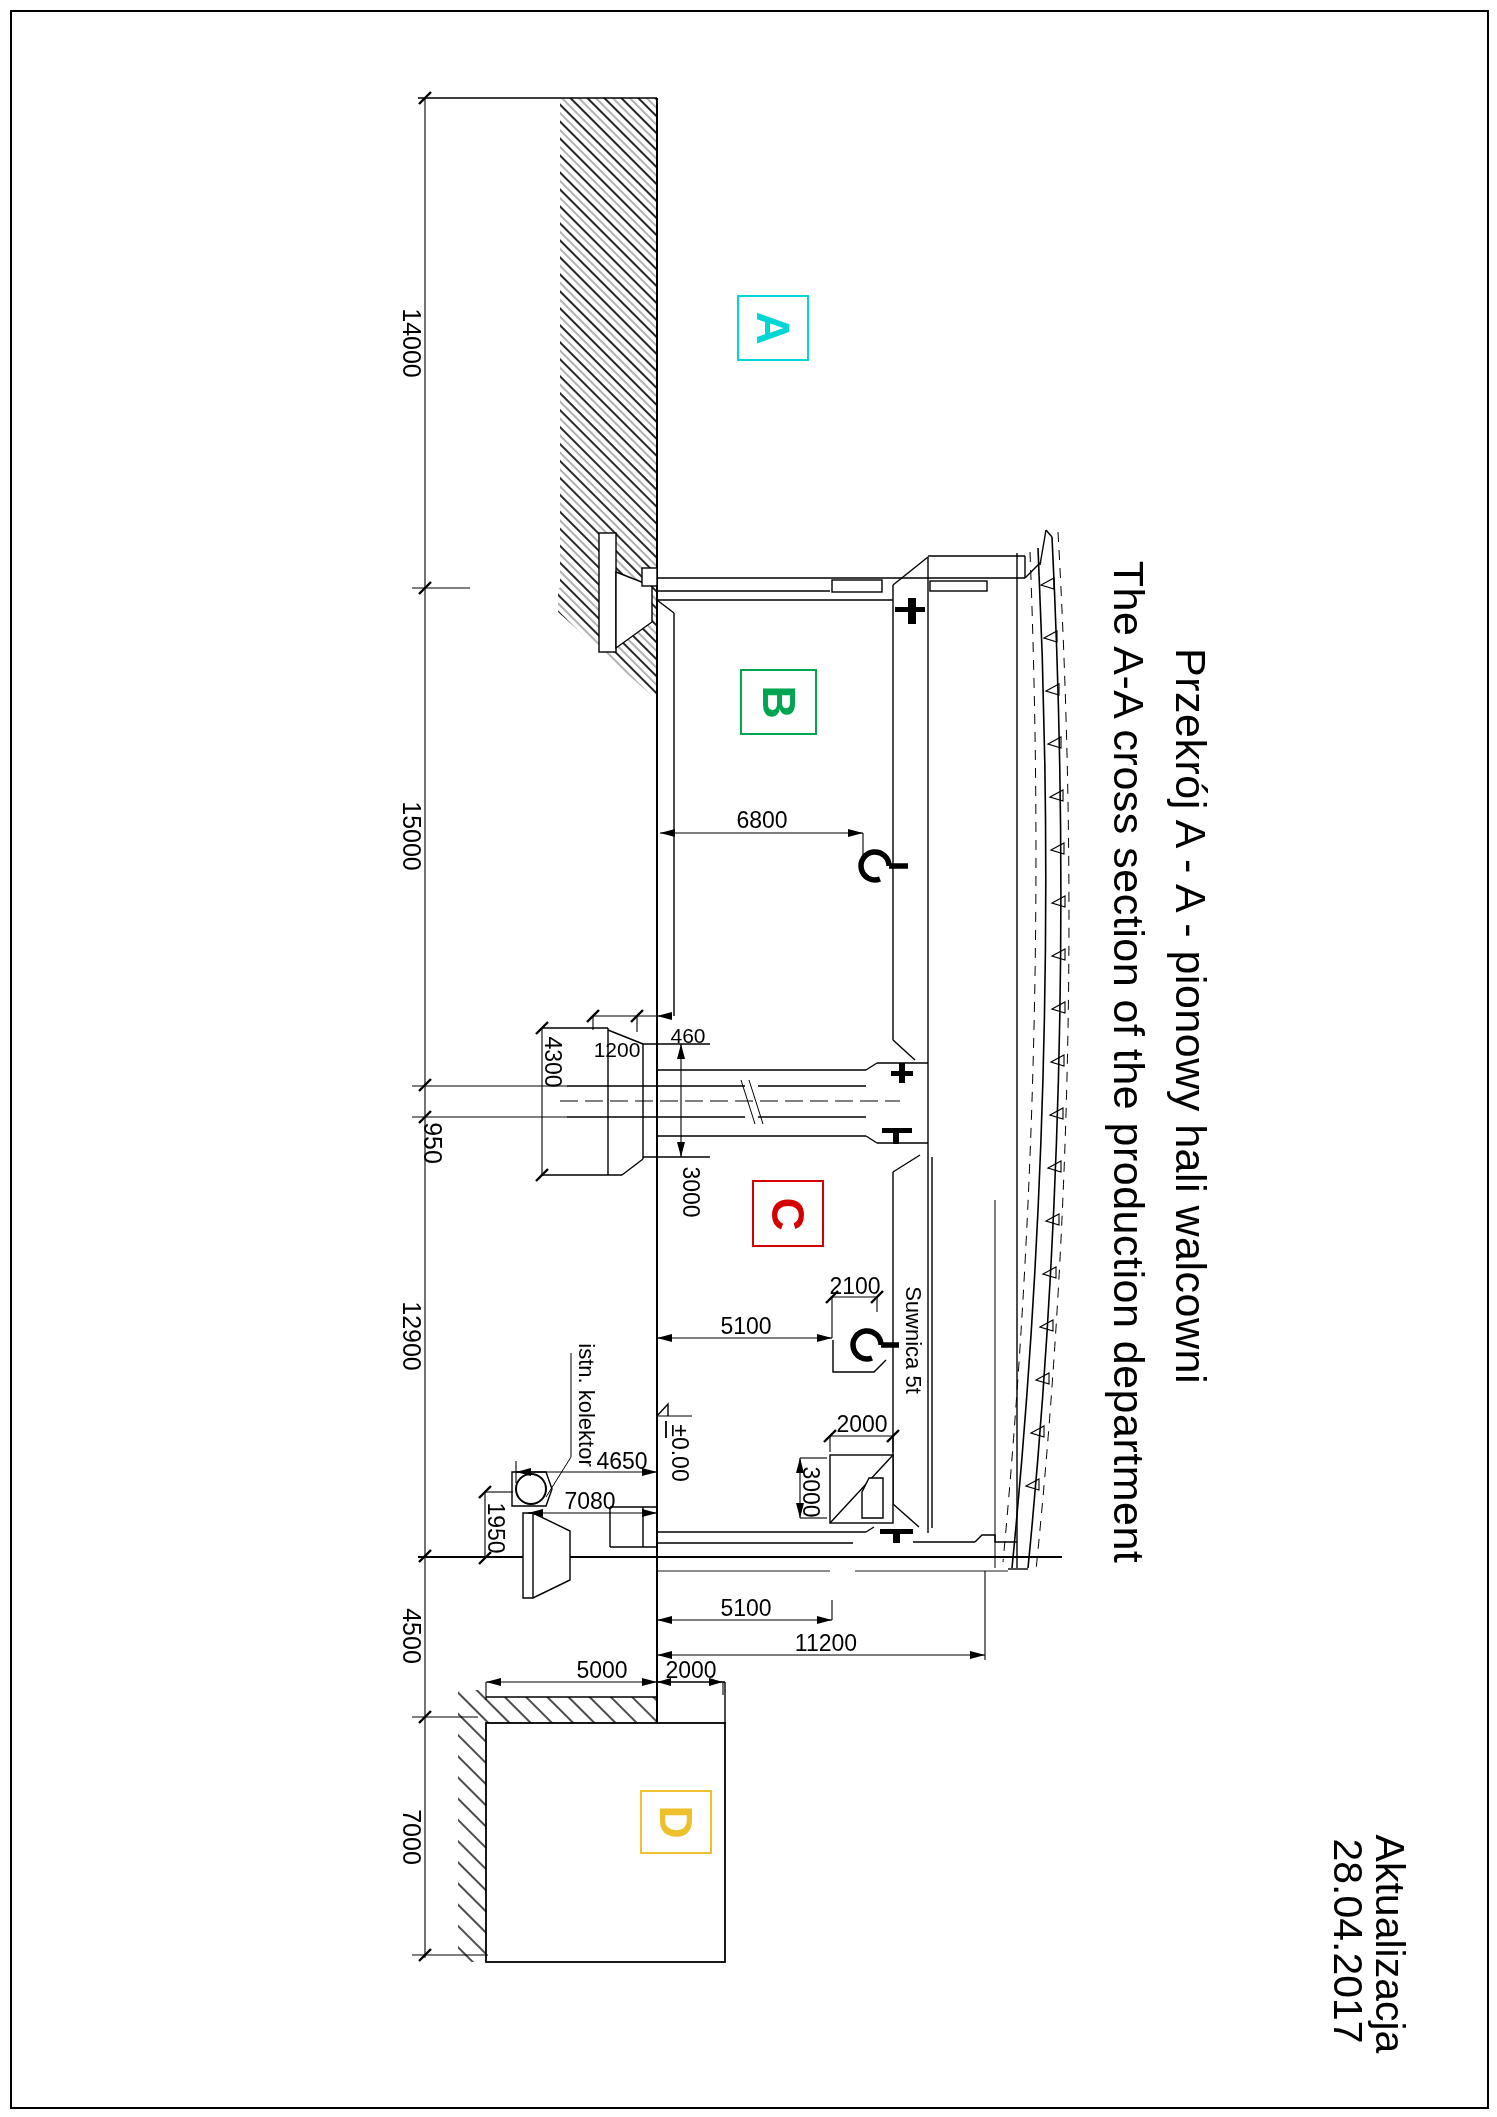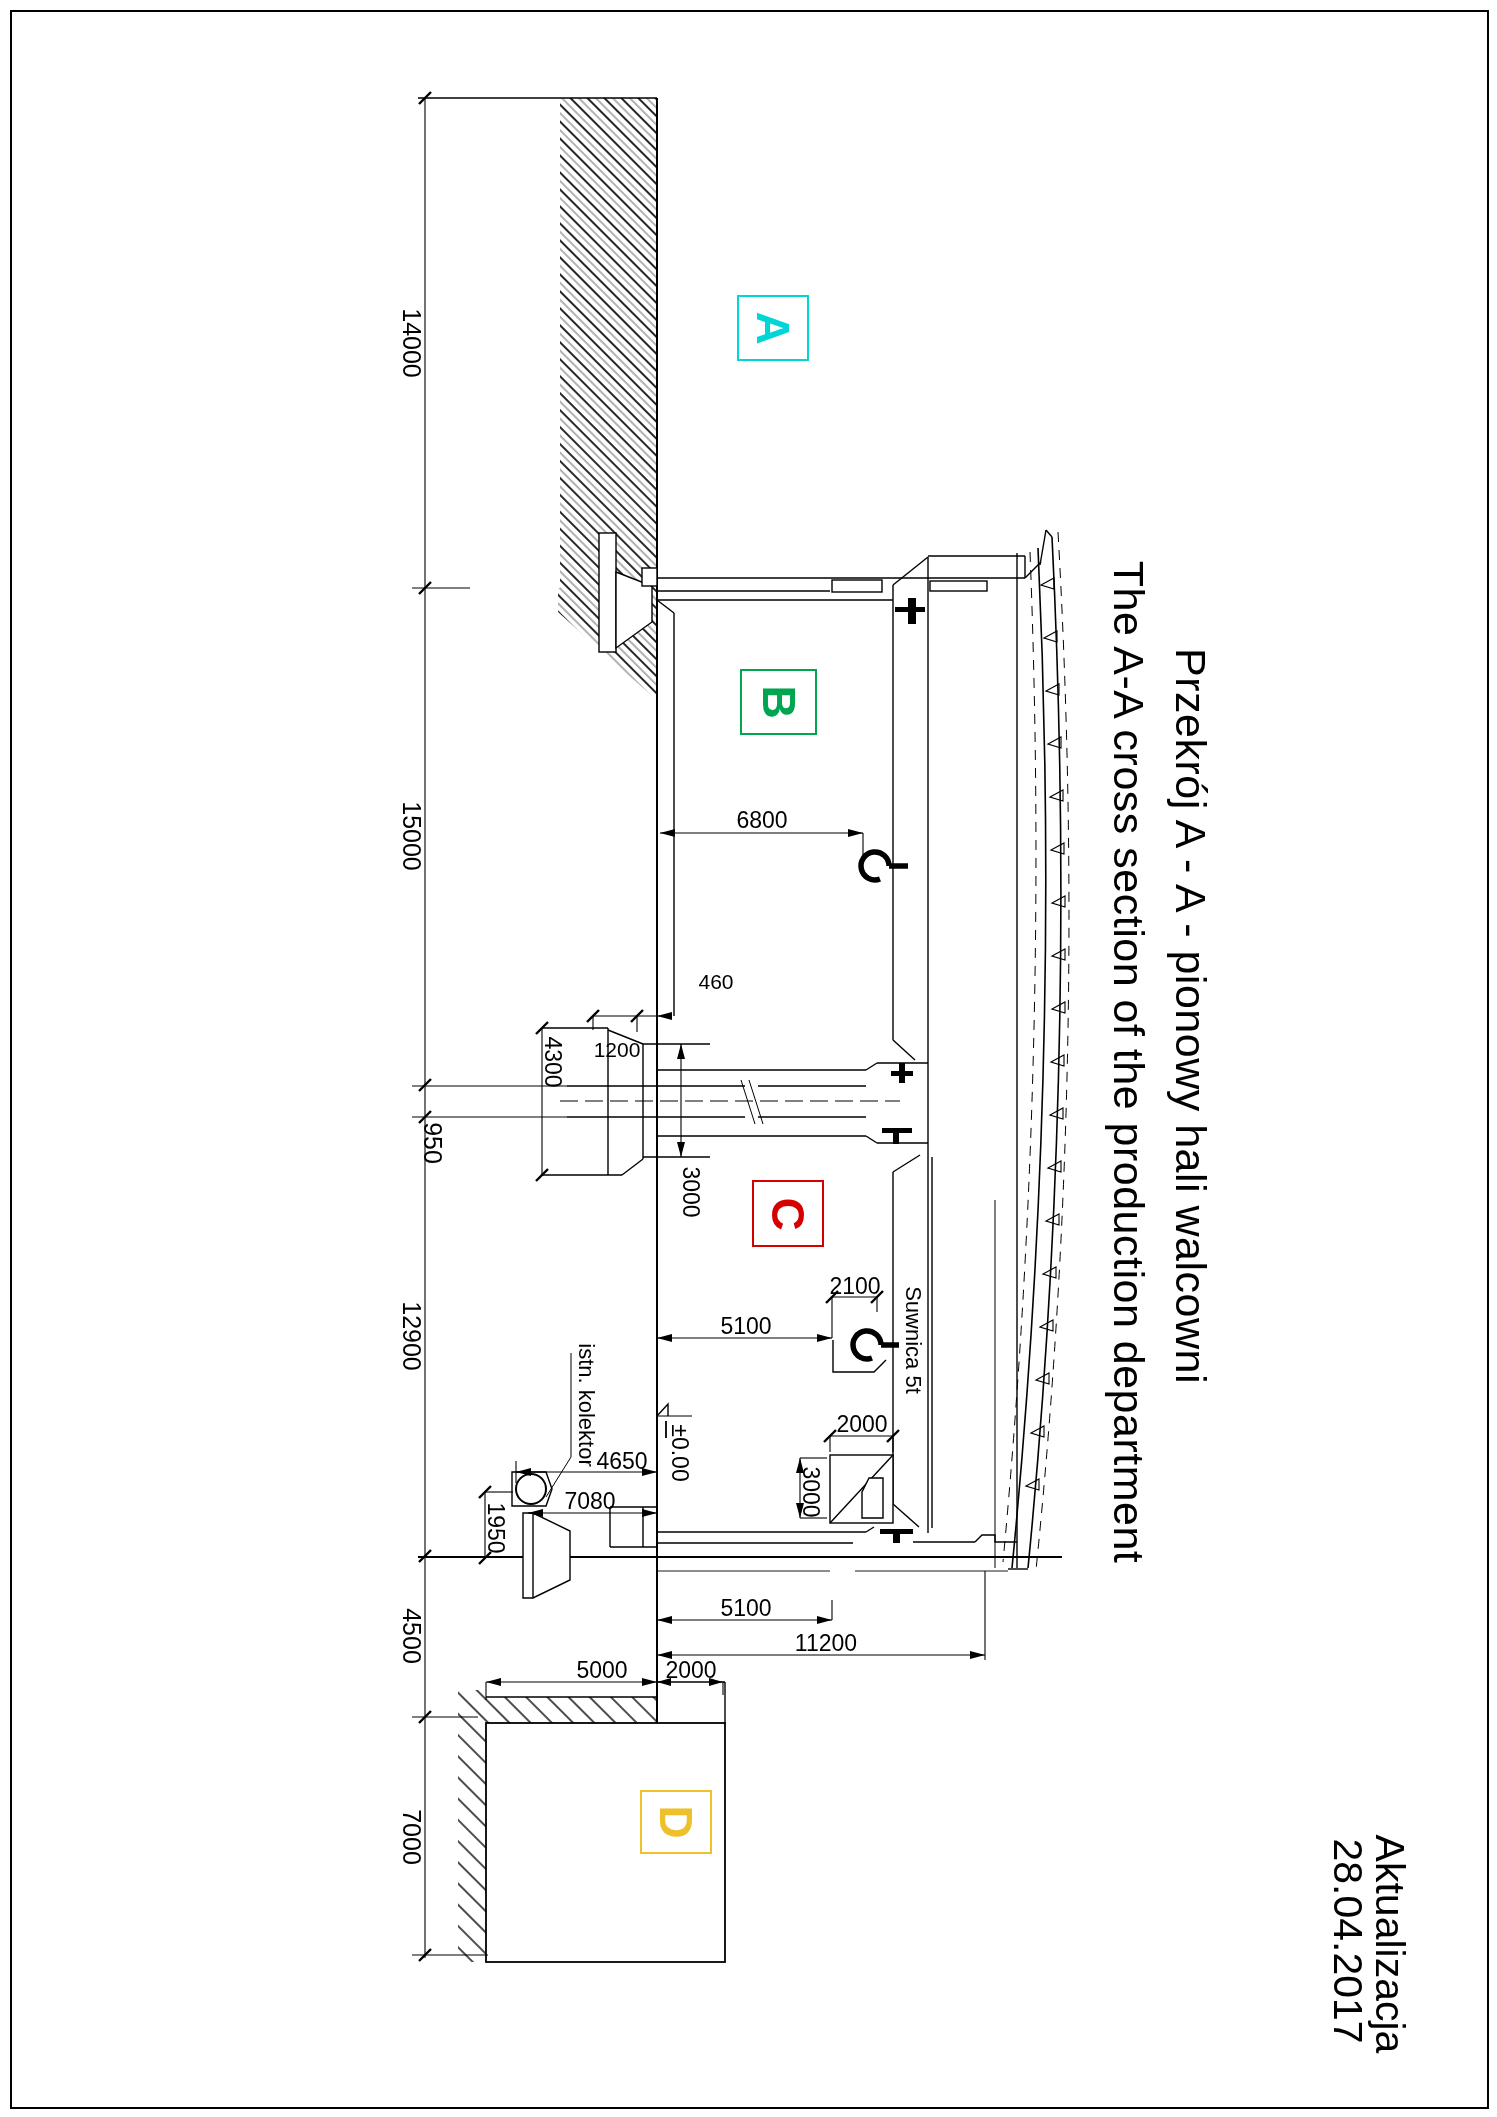--- a/index.html
+++ b/index.html
@@ -296,21 +296,21 @@
 
   <div class="lab rot chain" style="left:411px;top:343px;">14000</div>
   <div class="lab rot chain" style="left:411px;top:836px;">15000</div>
   <div class="lab rot chain" style="left:432px;top:1143px;">950</div>
   <div class="lab rot chain" style="left:411px;top:1336px;">12900</div>
   <div class="lab rot chain" style="left:411px;top:1636px;">4500</div>
   <div class="lab rot chain" style="left:411px;top:1837px;">7000</div>
 
   <div class="lab" style="left:762px;top:820px;">6800</div>
   <div class="lab small" style="left:617px;top:1004px;margin-top:46px;">1200</div>
-  <div class="lab small" style="left:688px;top:982px;margin-left:28px;">460</div>
+  <div class="lab small" style="left:688px;top:1036px;">460</div>
   <div class="lab rot" style="left:552px;top:1062px;">4300</div>
   <div class="lab rot" style="left:690px;top:1192px;">3000</div>
   <div class="lab" style="left:855px;top:1286px;">2100</div>
   <div class="lab" style="left:746px;top:1326px;">5100</div>
   <div class="lab" style="left:862px;top:1424px;">2000</div>
   <div class="lab rot" style="left:810px;top:1492px;">3000</div>
   <div class="lab" style="left:622px;top:1461px;">4650</div>
   <div class="lab" style="left:590px;top:1501px;">7080</div>
   <div class="lab rot" style="left:495px;top:1528px;">1950</div>
   <div class="lab rot" style="left:679px;top:1453px;">±0.00</div>

